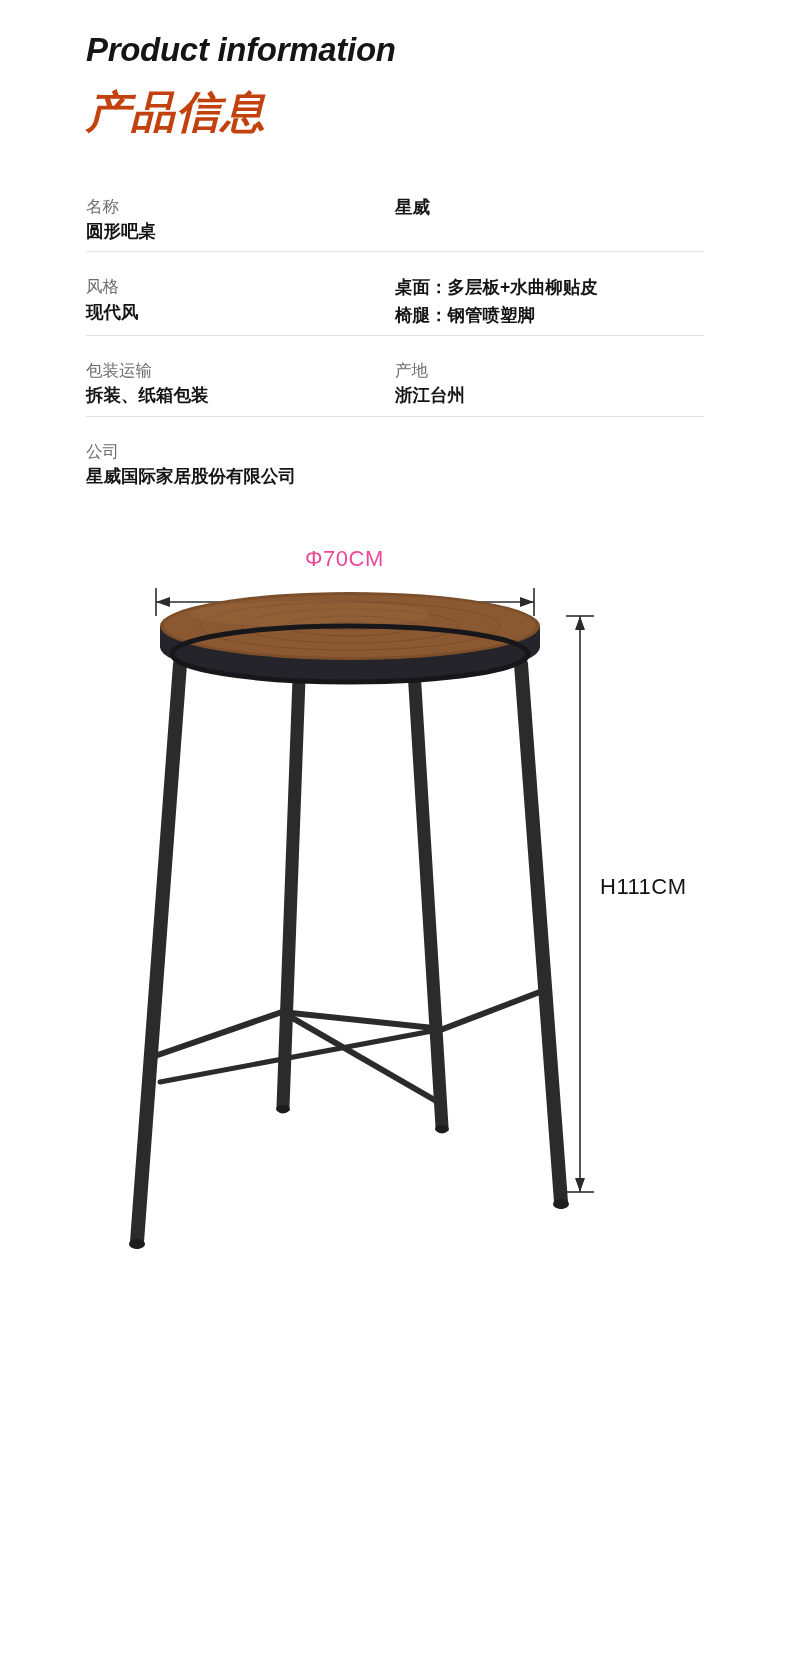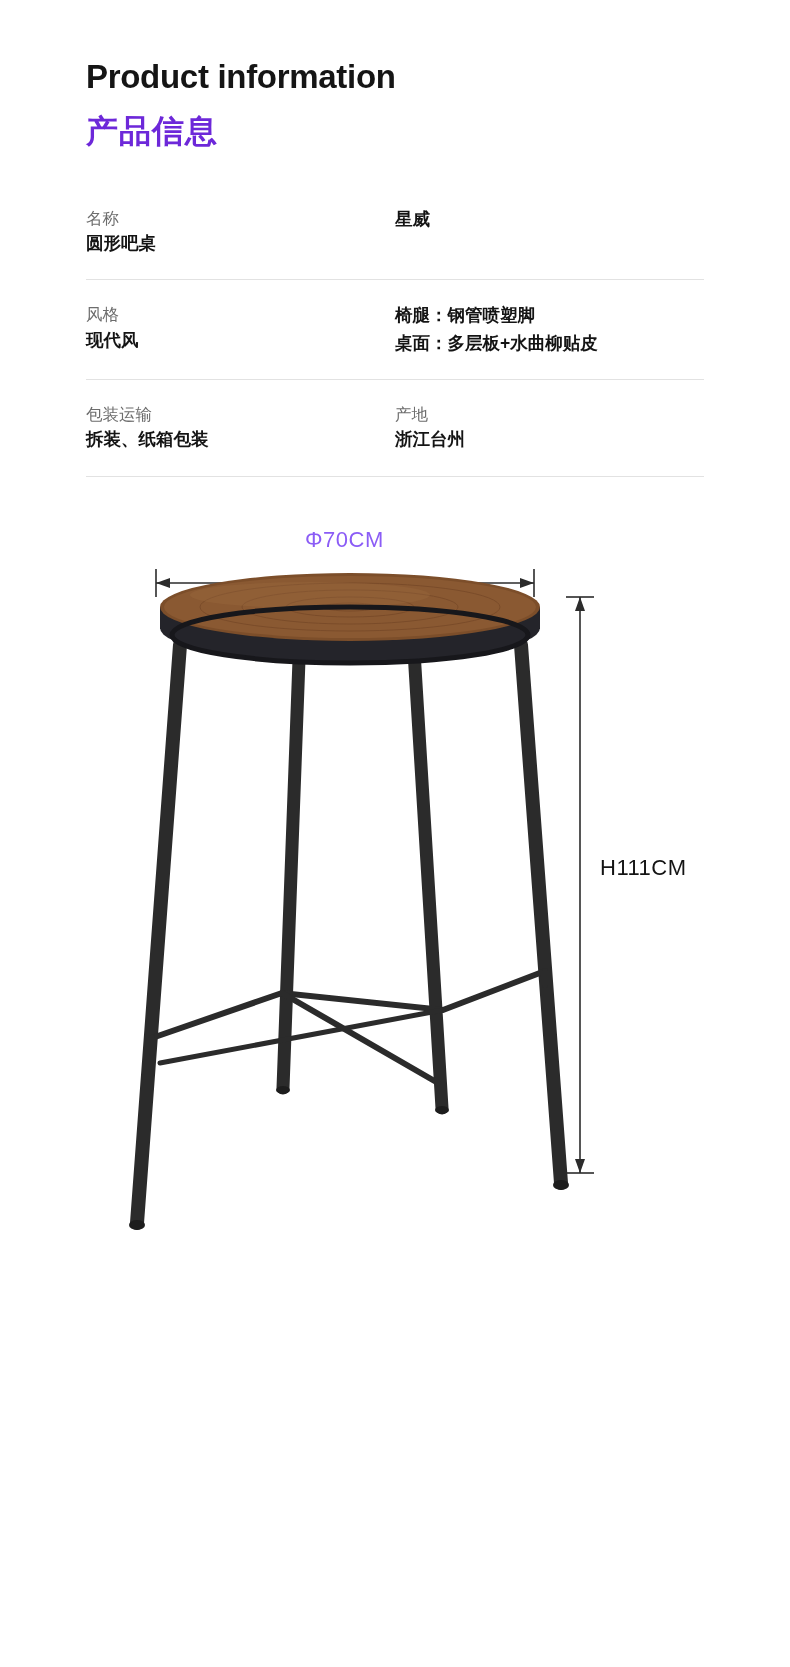--- a/index.html
+++ b/index.html
@@ -11,46 +11,47 @@
     width: 790px;
     height: 1667px;
     position: relative;
     font-family: "Liberation Sans", sans-serif;
     color: #1b1b1b;
     overflow: hidden;
   }
 
   
   .header {
-    padding: 57px 0 0 86px;
+    padding: 30px 0 0 86px;
+    font-style: italic;
   }
   .title-en {
     font-size: 33px;
     font-weight: bold;
     letter-spacing: -0.3px;
     color: #151515;
     line-height: 1.2;
   }
   .title-cn {
-    font-size: 32px;
+    font-size: 44px;
     font-weight: bold;
-    color: #6d28d9;
+    color: #c2410c;
     line-height: 1.25;
     margin-top: 14px;
     letter-spacing: 1px;
   }
 
   
   .spec-table {
     margin: 55px 86px 0 86px;
     width: 618px;
   }
   .spec-row {
     display: flex;
-    padding-bottom: 22px;
+    padding-bottom: 6px;
     border-bottom: 1px solid #e2e2e2;
     padding-top: 22px;
   }
   .spec-row:first-child { padding-top: 0; }
   .spec-row.no-border { border-bottom: none; }
   .spec-cell {
     width: 50%;
   }
   .spec-cell.wide { width: 100%; }
   .spec-label {
@@ -73,21 +74,21 @@
     position: relative;
     margin-top: 46px;
     height: 870px;
   }
 
   .dim-top-label {
     position: absolute;
     left: 305px;
     top: 4px;
     font-size: 22px;
-    color: #8b5cf6;
+    color: #ec4899;
     letter-spacing: 0.5px;
   }
   .dim-side-label {
     position: absolute;
     left: 600px;
     top: 332px;
     font-size: 22px;
     color: #141414;
     letter-spacing: 0.5px;
   }
@@ -120,41 +121,49 @@
 
   <div class="spec-row">
     <div class="spec-cell">
       <div class="spec-label">风格</div>
       <div class="spec-value">
         <span class="line">现代风</span>
       </div>
     </div>
     <div class="spec-cell">
       <div class="spec-value">
+        <span class="line">桌面：多层板+水曲柳贴皮</span>
         <span class="line">椅腿：钢管喷塑脚</span>
-        <span class="line">桌面：多层板+水曲柳贴皮</span>
       </div>
     </div>
   </div>
 
   <div class="spec-row">
     <div class="spec-cell">
       <div class="spec-label">包装运输</div>
       <div class="spec-value">
         <span class="line">拆装、纸箱包装</span>
       </div>
     </div>
     <div class="spec-cell">
       <div class="spec-label">产地</div>
       <div class="spec-value">
         <span class="line">浙江台州</span>
       </div>
     </div>
   </div>
 
+  <div class="spec-row no-border">
+    <div class="spec-cell wide">
+      <div class="spec-label">公司</div>
+      <div class="spec-value">
+        <span class="line">星威国际家居股份有限公司</span>
+      </div>
+    </div>
+  </div>
 
 </div>
 
 <div class="product-area">
 
   <div class="dim-top-label">Φ70CM</div>
   <div class="dim-side-label">H111CM</div>
 
   <svg class="stool" width="790" height="870" viewBox="0 0 790 870">
 

